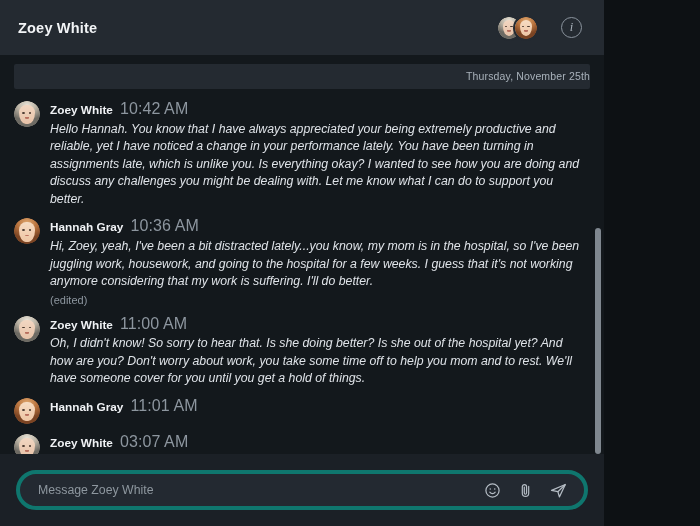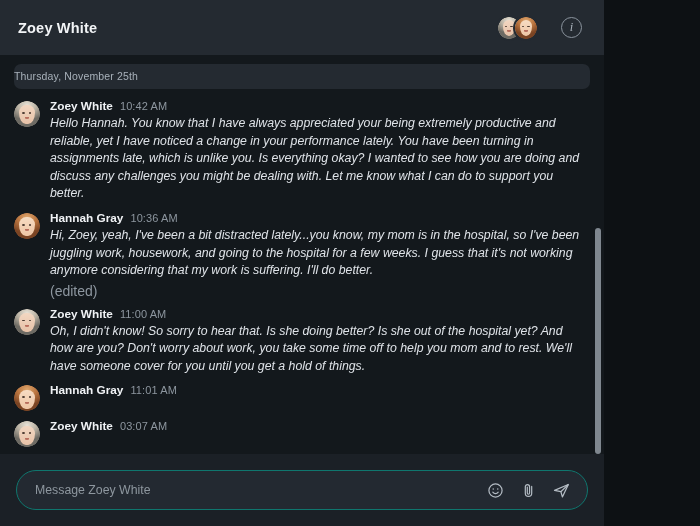--- a/index.html
+++ b/index.html
@@ -83,22 +83,22 @@
     padding: 0 0 6px 0;
     position: relative;
     background: #13181c;
   }
 
   .date-divider-wrap {
     padding: 9px 14px 4px 14px;
   }
   .date-divider {
     background: #242a31;
-    border-radius: 7px;
-    text-align: left;
+    border-radius: 2px;
+    text-align: right;
     font-size: 10.5px;
     color: #a8b1ba;
     padding: 6px 0 7px 0;
     letter-spacing: 0.15px;
   }
 
   .msg {
     display: flex;
     padding: 6px 16px 2px 14px;
     align-items: flex-start;
@@ -126,33 +126,33 @@
     line-height: 1.3;
   }
   .msg-author {
     font-size: 11.8px;
     font-weight: bold;
     color: #f0f2f5;
   }
   .msg-author.zoey { color: #f0f2f5; }
   .msg-author.hannah { color: #f0f2f5; }
   .msg-time {
-    font-size: 11px;
+    font-size: 16px;
     color: #8d969f;
     letter-spacing: 0.1px;
   }
   .msg-text {
     font-size: 12.3px;
     line-height: 17.5px;
     color: #dfe3e8;
     word-wrap: break-word;
     font-style: italic;
   }
   .msg-edited {
-    font-size: 14px;
+    font-size: 11px;
     color: #8d969f;
     margin-top: 3px;
   }
 
   
   .face {
     position: absolute;
     inset: 0;
     border-radius: 50%;
     overflow: hidden;
@@ -229,21 +229,21 @@
     height: 72px;
     background: #1b2026;
     display: flex;
     align-items: center;
     padding: 0 16px;
   }
   .composer {
     flex: 1 1 auto;
     height: 40px;
     background: #232931;
-    border: 1px solid #0f766e;
+    border: 4px solid #0f766e;
     border-radius: 20px;
     display: flex;
     align-items: center;
     padding: 0 16px 0 18px;
   }
   .composer-input {
     flex: 1 1 auto;
     border: none;
     outline: none;
     background: transparent;

